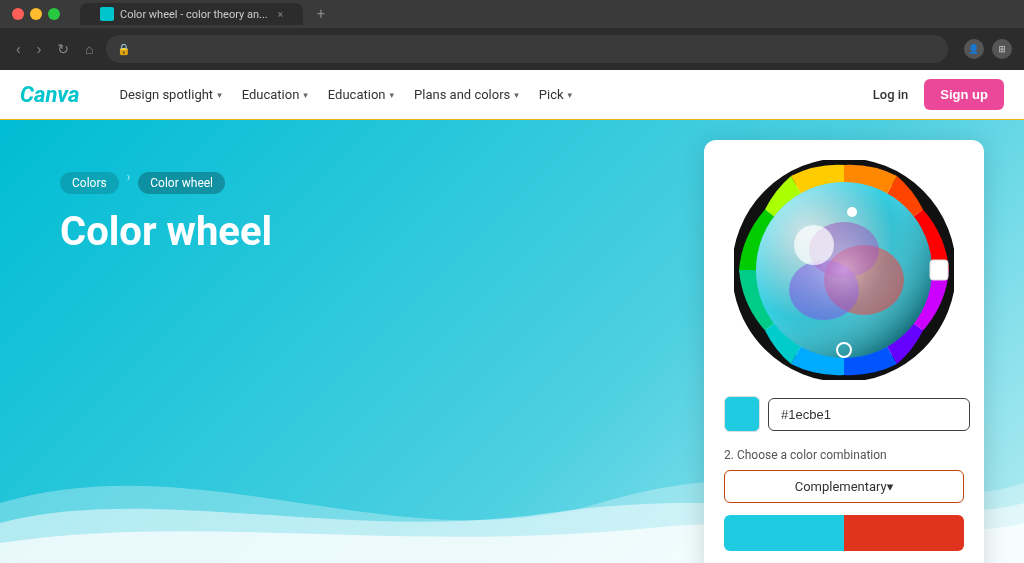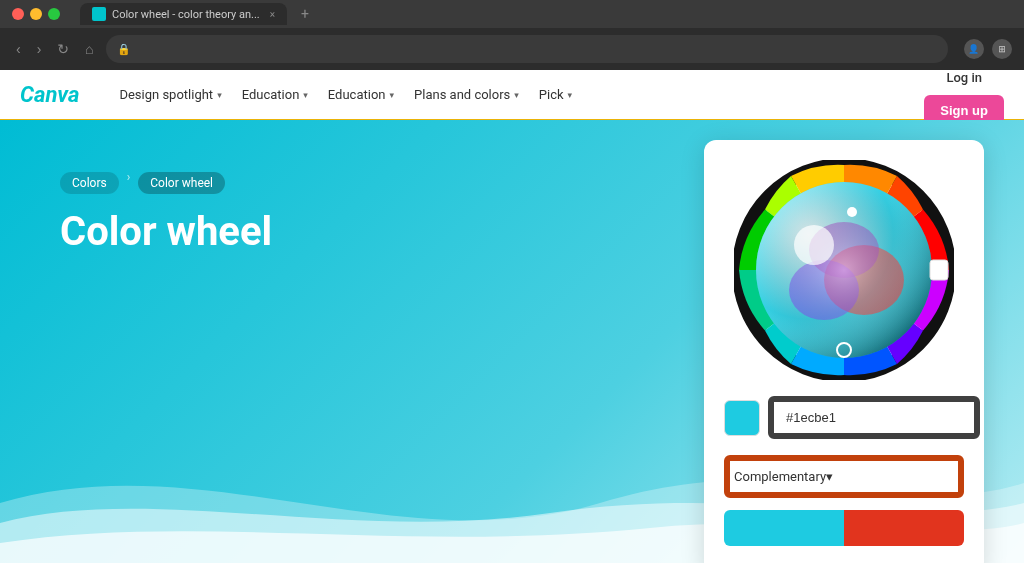--- a/index.html
+++ b/index.html
@@ -22,21 +22,21 @@
     }
     .browser-dots { display: flex; gap: 6px; align-items: center; }
     .dot { width: 12px; height: 12px; border-radius: 50%; }
     .dot-red { background: #ff5f57; }
     .dot-yellow { background: #febc2e; }
     .dot-green { background: #28c840; }
     .browser-tab {
       display: flex;
       align-items: center;
       background: #2c2c2c;
-      padding: 0 12px;
+      padding: 0 20px;
       height: 22px;
       border-radius: 8px 8px 0 0;
       margin-left: 12px;
       font-size: 11px;
       color: #ccc;
       gap: 6px;
     }
     .tab-favicon { width: 14px; height: 14px; background: #00c4cc; border-radius: 2px; }
     .tab-close { color: #888; font-size: 10px; margin-left: 4px; cursor: pointer; }
     .tab-add { color: #888; font-size: 14px; margin-left: 6px; }
@@ -89,21 +89,21 @@
     .nav-item {
       font-size: 13px;
       color: #333;
       padding: 6px 8px;
       cursor: pointer;
       display: flex;
       align-items: center;
       gap: 4px;
     }
     .nav-chevron { font-size: 9px; color: #666; }
-    .nav-right-btns { margin-left: auto; display: flex; gap: 4px; align-items: center; flex-direction: column; }
+    .nav-right-btns { margin-left: auto; display: flex; gap: 4px; align-items: center; }
     .login-btn { font-size: 13px; color: #333; padding: 6px 12px; cursor: pointer; font-weight: 500; }
     .signup-btn { background: #ec4899; color: #fff; font-size: 13px; padding: 8px 16px; border-radius: 6px; cursor: pointer; font-weight: 600; border: none; }
 
     
     .content-wrapper {
       background: linear-gradient(135deg, #00bcd4 0%, #26c6da 30%, #4dd0e1 60%, #80deea 80%, #b2ebf2 100%);
       min-height: 443px;
       display: flex;
       position: relative;
     }
@@ -181,40 +181,40 @@
     .color-swatch {
       width: 36px;
       height: 36px;
       border-radius: 6px;
       background: #1ecbe1;
       border: 1px solid #ddd;
       flex-shrink: 0;
     }
     .hex-input {
       flex: 1;
-      border: 6px solid #404040;
+      border: 1px solid #404040;
       border-radius: 6px;
       padding: 8px 12px;
       font-size: 13px;
       color: #333;
       background: #fff;
     }
 
     
     .dropdown-row {
       display: flex;
       align-items: center;
-      border: 6px solid #c2410c;
+      border: 1px solid #c2410c;
       border-radius: 6px;
-      padding: 8px 4px;
+      padding: 8px 24px;
       font-size: 13px;
       color: #333;
       cursor: pointer;
       margin-bottom: 12px;
-      justify-content: flex-start;
+      justify-content: center;
     }
     .palette-preview {
       display: flex;
       height: 36px;
       border-radius: 6px;
       overflow: hidden;
       margin-bottom: 8px;
     }
     .palette-swatch-1 {
       flex: 1;
@@ -381,20 +381,21 @@
 
             <rect x="196" y="100" width="18" height="20" rx="3" fill="white" stroke="#ddd" stroke-width="1"></rect>
           </svg>
         </div>
 
         <div class="color-picker-row">
           <div class="color-swatch" style="background:#1ecbe1;"></div>
           <input class="hex-input" type="text" value="#1ecbe1" style="">
         </div>
 
+        <div class="section-label">2. Choose a color combination</div>
         <div class="dropdown-row">
           <span>Complementary</span>
           <span>▾</span>
         </div>
 
         <div class="palette-preview">
           <div class="palette-swatch-1"></div>
           <div class="palette-swatch-2"></div>
         </div>
 

